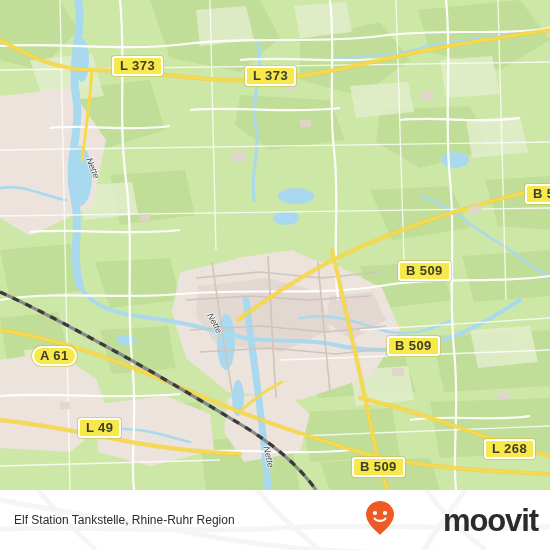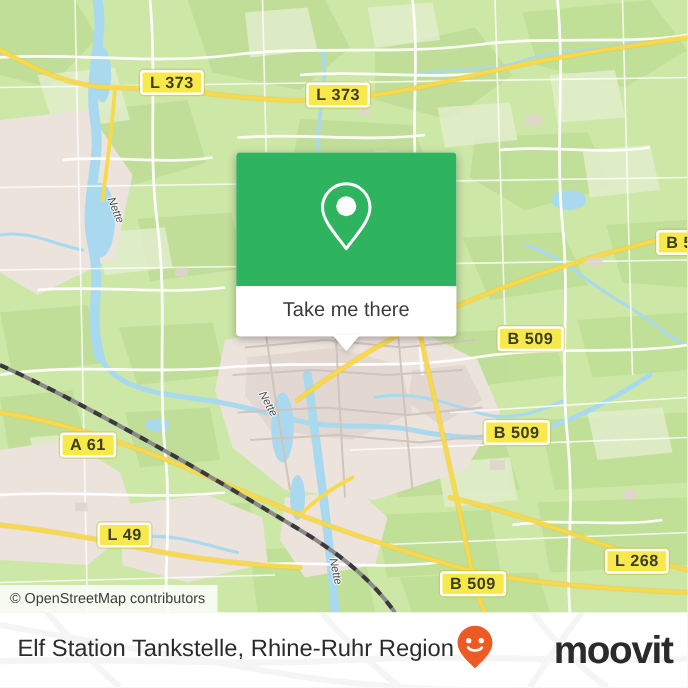--- a/index.html
+++ b/index.html
@@ -135,21 +135,21 @@
   .footer-watermark {
     position: absolute;
     left: 0; top: 0;
     opacity: .5;
   }
   .footer-title {
     position: absolute;
     left: 14px;
     top: 50%;
     transform: translateY(-50%);
-    font-size: 19px;
+    font-size: 12px;
     color: #2b2b2b;
     font-family: "Liberation Sans", sans-serif;
     white-space: nowrap;
   }
   .brand {
     position: absolute;
     right: 12px;
     top: 50%;
     transform: translateY(-50%);
     display: flex;
@@ -349,47 +349,30 @@
           <rect x="286" y="86" width="10" height="6"></rect>
         </g>
       </g>
     </svg>
 
     <div class="shield" style="left:112px; top:56px;">L 373</div>
     <div class="shield" style="left:245px; top:66px;">L 373</div>
     <div class="shield" style="left:525px; top:184px;">B 5</div>
     <div class="shield" style="left:398px; top:261px;">B 509</div>
     <div class="shield" style="left:387px; top:336px;">B 509</div>
-    <div class="shield" style="left:48px; top:346px;">A 61</div>
+    <div class="shield" style="left:32px; top:346px;border-radius:10px;">A 61</div>
     <div class="shield" style="left:78px; top:418px;">L 49</div>
     <div class="shield" style="left:484px; top:439px;">L 268</div>
     <div class="shield" style="left:352px; top:457px;">B 509</div>
 
     <div class="water-label" style="left:82px; top:163px; transform:rotate(68deg);">Nette</div>
     <div class="water-label" style="left:204px; top:318px; transform:rotate(62deg);">Nette</div>
     <div class="water-label" style="left:258px; top:452px; transform:rotate(78deg);">Nette</div>
 
-    <div class="popup">
-      <div class="popup-top">
-        <span>
-          <svg width="48" height="60" viewBox="0 0 48 60" fill="none">
-            <path d="M24 4 C13.5 4 5 12.5 5 23 C5 34 17 46 24 56 C31 46 43 34 43 23 C43 12.5 34.5 4 24 4 Z" stroke="#ffffff" stroke-width="2.4" fill="none" stroke-linejoin="round"></path>
-            <circle cx="24" cy="22" r="8" fill="#ffffff"></circle>
-          </svg>
-        </span>
-      </div>
-      <div class="popup-bottom">
-        <span class="popup-label">Take me there</span>
-        <span class="popup-tail"></span>
-      </div>
-    </div>
-
-    <div class="attribution">
-      <span>© OpenStreetMap contributors</span>
-    </div>
+
   </div>
 
   <div class="footer">
 
     <svg class="footer-watermark" width="550" height="60" viewBox="0 0 550 60">
       <g stroke="#ececec" fill="none" stroke-width="5">
         <path d="M-20,6 C60,22 140,34 220,48 C290,60 360,64 440,62"></path>
         <path d="M30,-10 C50,16 72,38 96,60"></path>
         <path d="M250,-10 C270,18 296,40 320,60"></path>
         <path d="M420,-10 C438,20 462,42 486,60"></path>

